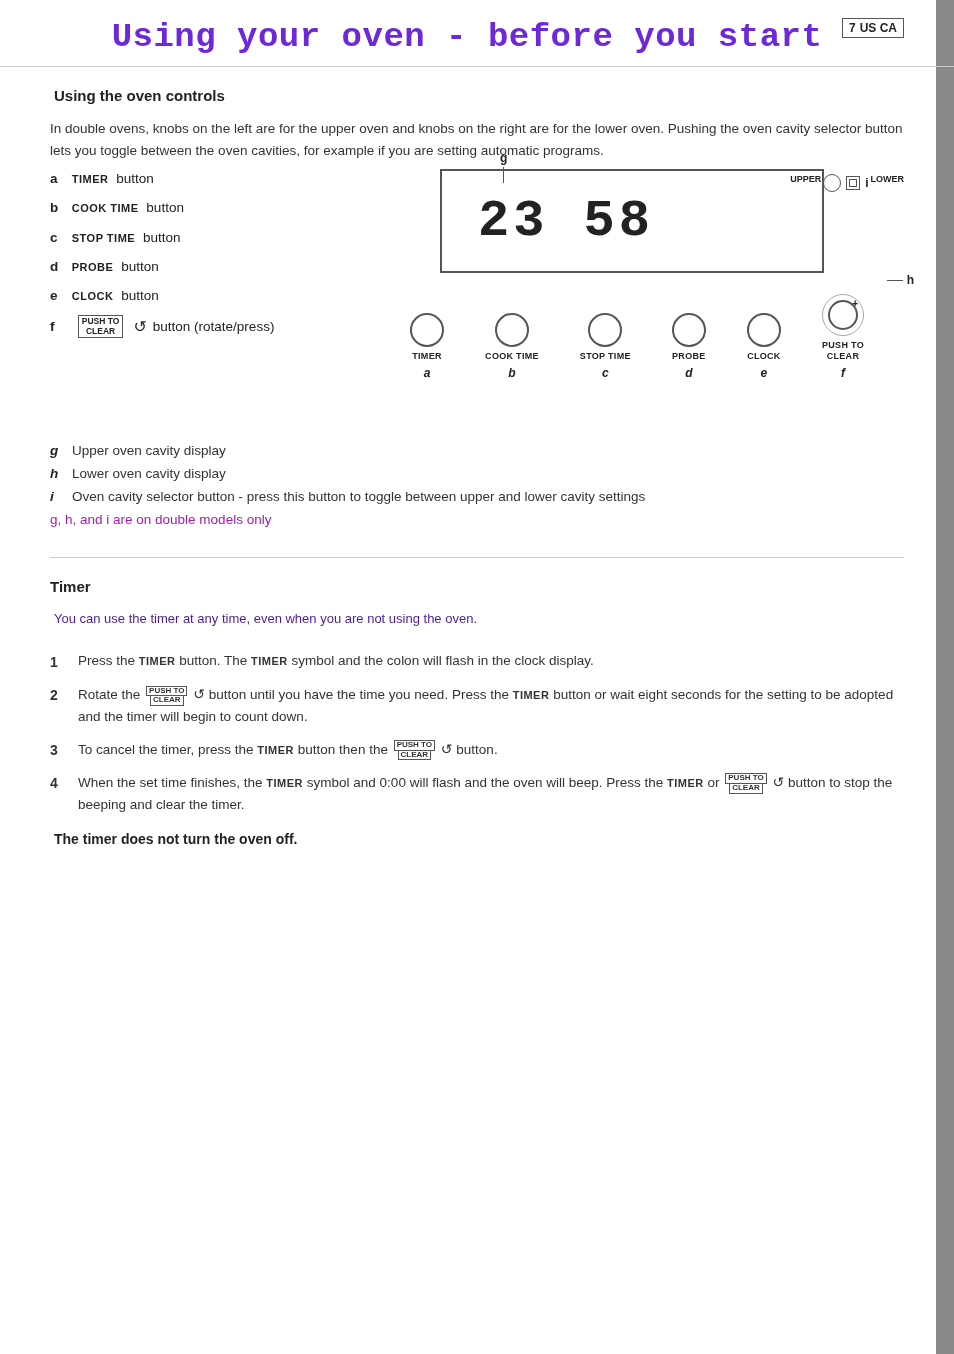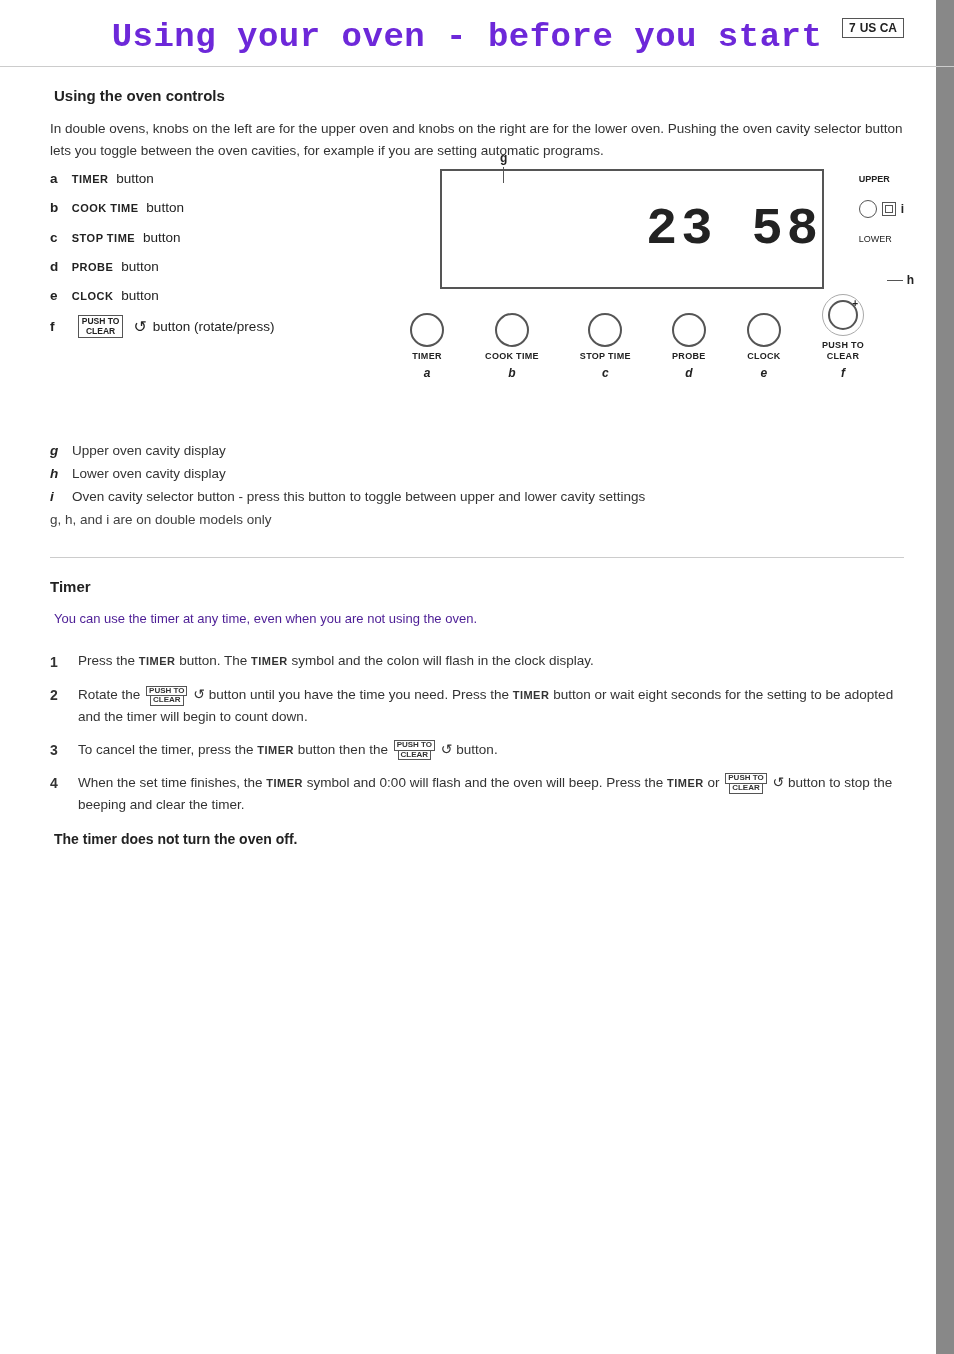--- a/index.html
+++ b/index.html
@@ -125,25 +125,25 @@
       position: relative;
       min-height: 260px;
     }
 
     
     .digital-display {
       position: absolute;
       top: 0;
       left: 40px;
       right: 80px;
-      height: 120px;
+      height: 104px;
       border: 2px solid #555;
       display: flex;
       align-items: center;
-      justify-content: flex-end;
+      justify-content: flex-start;
       padding-left: 36px;
     }
 
     .digital-numbers {
       font-size: 52px;
       font-weight: bold;
       color: #222;
       letter-spacing: 4px;
       font-family: 'Courier New', monospace;
     }
@@ -341,30 +341,30 @@
 
       <div style="position:absolute;top:-18px;left:100px;font-size:12px;font-weight:bold;display:flex;flex-direction:column;align-items:center;">
         <span>g</span>
         <div style="width:1px;height:16px;background:#555;margin-top:2px;"></div>
       </div>
 
       <div class="digital-display">
         <span class="digital-numbers">23 58</span>
       </div>
 
-      <div style="position:absolute;top:5px;right:0px;display:flex;flex-direction:column;align-items:flex-start;gap:16px;">
+      <div style="position:absolute;top:5px;right:0px;display:flex;flex-direction:row;align-items:flex-start;gap:2px;">
         <span style="font-size:9px;font-weight:bold;text-transform:uppercase;">UPPER</span>
         <div style="display:flex;align-items:center;gap:5px;">
           <div style="width:18px;height:18px;border:1.5px solid #555;border-radius:50%;"></div>
           <div style="width:14px;height:14px;border:1.5px solid #555;display:flex;align-items:center;justify-content:center;">
             <div style="width:8px;height:8px;border:1px solid #555;"></div>
           </div>
           <span style="font-size:12px;font-weight:bold;">i</span>
         </div>
-        <span style="font-size:9px;font-weight:normal;text-transform:uppercase;">LOWER</span>
+        <span style="font-size:9px;font-weight:bold;text-transform:uppercase;">LOWER</span>
       </div>
 
       <div style="position:absolute;top:104px;right:-10px;font-size:12px;font-weight:bold;display:flex;align-items:center;gap:4px;">
         <div style="width:16px;height:1px;background:#555;"></div>
         <span>h</span>
       </div>
 
       <div class="knobs-row">
 
         <div class="knob-item">
@@ -418,21 +418,21 @@
       <span>Upper oven cavity display</span>
     </div>
     <div class="note-item">
       <span class="note-letter">h&nbsp;</span>
       <span>Lower oven cavity display</span>
     </div>
     <div class="note-item">
       <span class="note-letter">i&nbsp;</span>
       <span>Oven cavity selector button - press this button to toggle between upper and lower cavity settings</span>
     </div>
-    <div style="margin-top:6px;font-size:13.5px;color:#404040;">g, h, and i are on double models only</div>
+    <div style="margin-top:6px;font-size:13.5px;color:#a21caf;">g, h, and i are on double models only</div>
   </div>
 
   <div class="timer-section">
     <div class="timer-title">Timer</div>
     <p class="timer-intro">You can use the timer at any time, even when you are not using the oven.</p>
 
 
     <ol class="numbered-list">
 
       <li>

